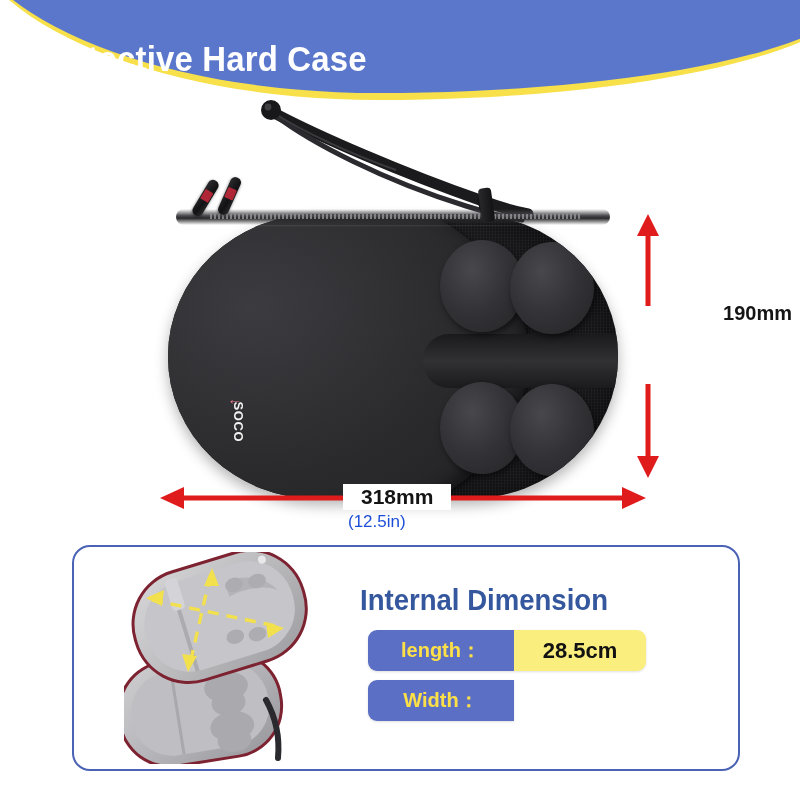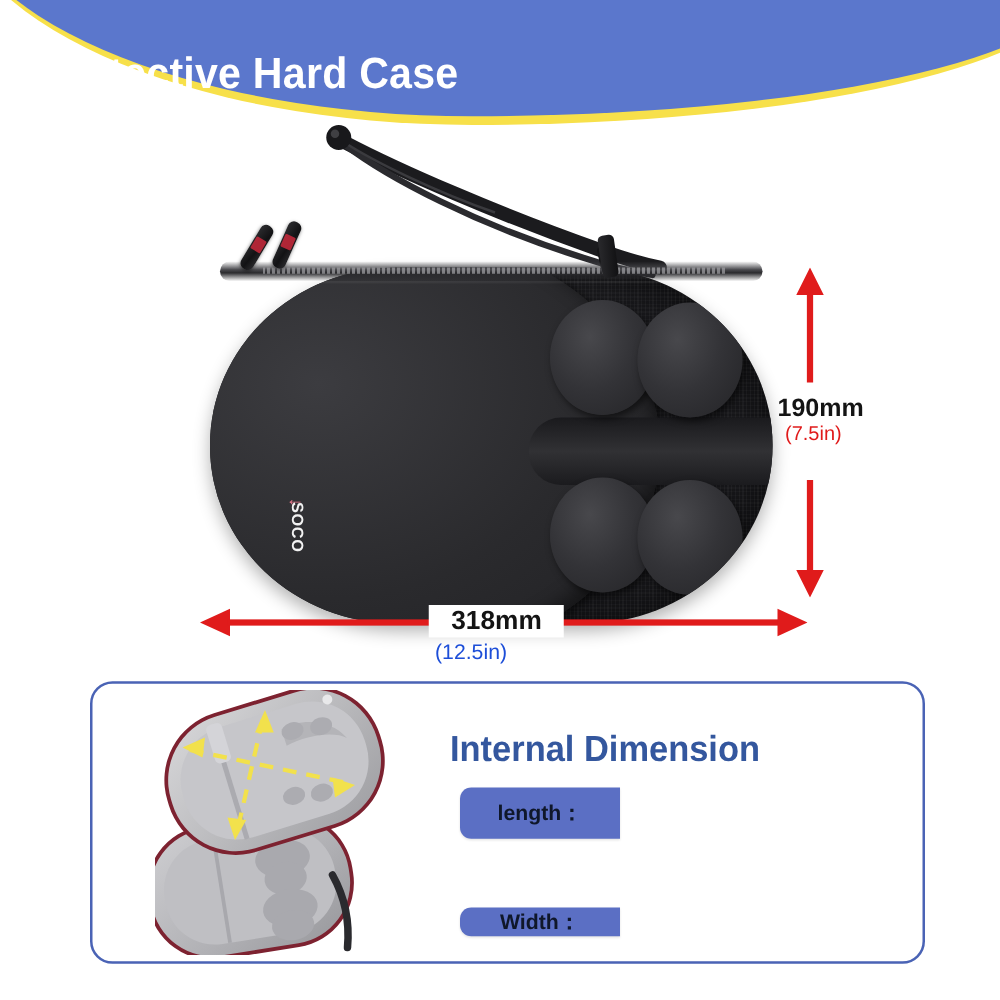--- a/index.html
+++ b/index.html
@@ -183,23 +183,23 @@
     transform: rotate(90deg);
     transform-origin: center;
     font-family: "Liberation Sans", sans-serif;
     white-space: nowrap;
   }
 
   
   #dim-vertical { position: absolute; left: 628px; top: 214px; width: 44px; height: 264px; }
   #dim-v-label {
     position: absolute;
-    left: 622px; top: 316px;
+    left: 622px; top: 302px;
     width: 170px;
-    text-align: left;
+    text-align: right;
   }
   #dim-v-mm {
     display: block;
     color: #141414;
     font-size: 20px;
     font-weight: bold;
     line-height: 22px;
     font-family: "Liberation Sans", sans-serif;
   }
   #dim-v-in {
@@ -265,27 +265,27 @@
   .spec-pill {
     position: absolute;
     left: 368px;
     width: 278px;
     height: 41px;
     display: flex;
     align-items: stretch;
     filter: drop-shadow(0 1px 1px rgba(0,0,0,0.12));
   }
   #pill-length { top: 630px; }
-  #pill-width  { top: 708px; align-items: flex-end; }
+  #pill-width  { top: 680px; }
   .pill-label {
-    width: 128px;
+    width: 146px;
     background: #5b6fc4;
     border-radius: 9px 0 0 9px;
-    color: #0f172a;
-    font-size: 17px;
+    color: #fde047;
+    font-size: 20px;
     font-weight: bold;
     display: flex;
     align-items: center;
     justify-content: center;
     box-sizing: border-box;
     font-family: "Liberation Sans", sans-serif;
   }
   .pill-value {
     flex: 1;
     background: #faee7e;
@@ -349,21 +349,20 @@
 </div>
 
 <svg id="dim-vertical" viewBox="0 0 44 264">
   <polygon points="20,0 31,22 9,22" fill="#e01b1b"></polygon>
   <rect x="17.5" y="20" width="5" height="72" fill="#e01b1b"></rect>
   <rect x="17.5" y="170" width="5" height="72" fill="#e01b1b"></rect>
   <polygon points="20,264 31,242 9,242" fill="#e01b1b"></polygon>
 </svg>
 <div id="dim-v-label">
   <span id="dim-v-mm">190mm</span>
-  <span id="dim-v-in">(7.5in)</span>
 </div>
 
 <svg id="dim-horizontal" viewBox="0 0 486 24">
   <polygon points="0,12 24,1 24,23" fill="#e01b1b"></polygon>
   <rect x="22" y="9.5" width="442" height="5" fill="#e01b1b"></rect>
   <polygon points="486,12 462,1 462,23" fill="#e01b1b"></polygon>
 </svg>
 <div id="dim-h-mm">318mm</div>
 <div id="dim-h-in">(12.5in)</div>
 
@@ -417,17 +416,18 @@
     <polygon points="64,120 58,102 73,104" stroke="none"></polygon>
   </g>
 
   <path d="M142,148 C152,166 156,184 154,206" stroke="#2a2a2e" stroke-width="6" fill="none" stroke-linecap="round"></path>
 </svg>
 
 <div id="internal-heading">Internal Dimension</div>
 
 <div class="spec-pill" id="pill-length">
   <div class="pill-label">length：</div>
+  <div class="pill-value">28.5cm</div>
 </div>
 
 <div class="spec-pill" id="pill-width">
   <div class="pill-label">Width：</div>
 </div>
 
 </body></html>

